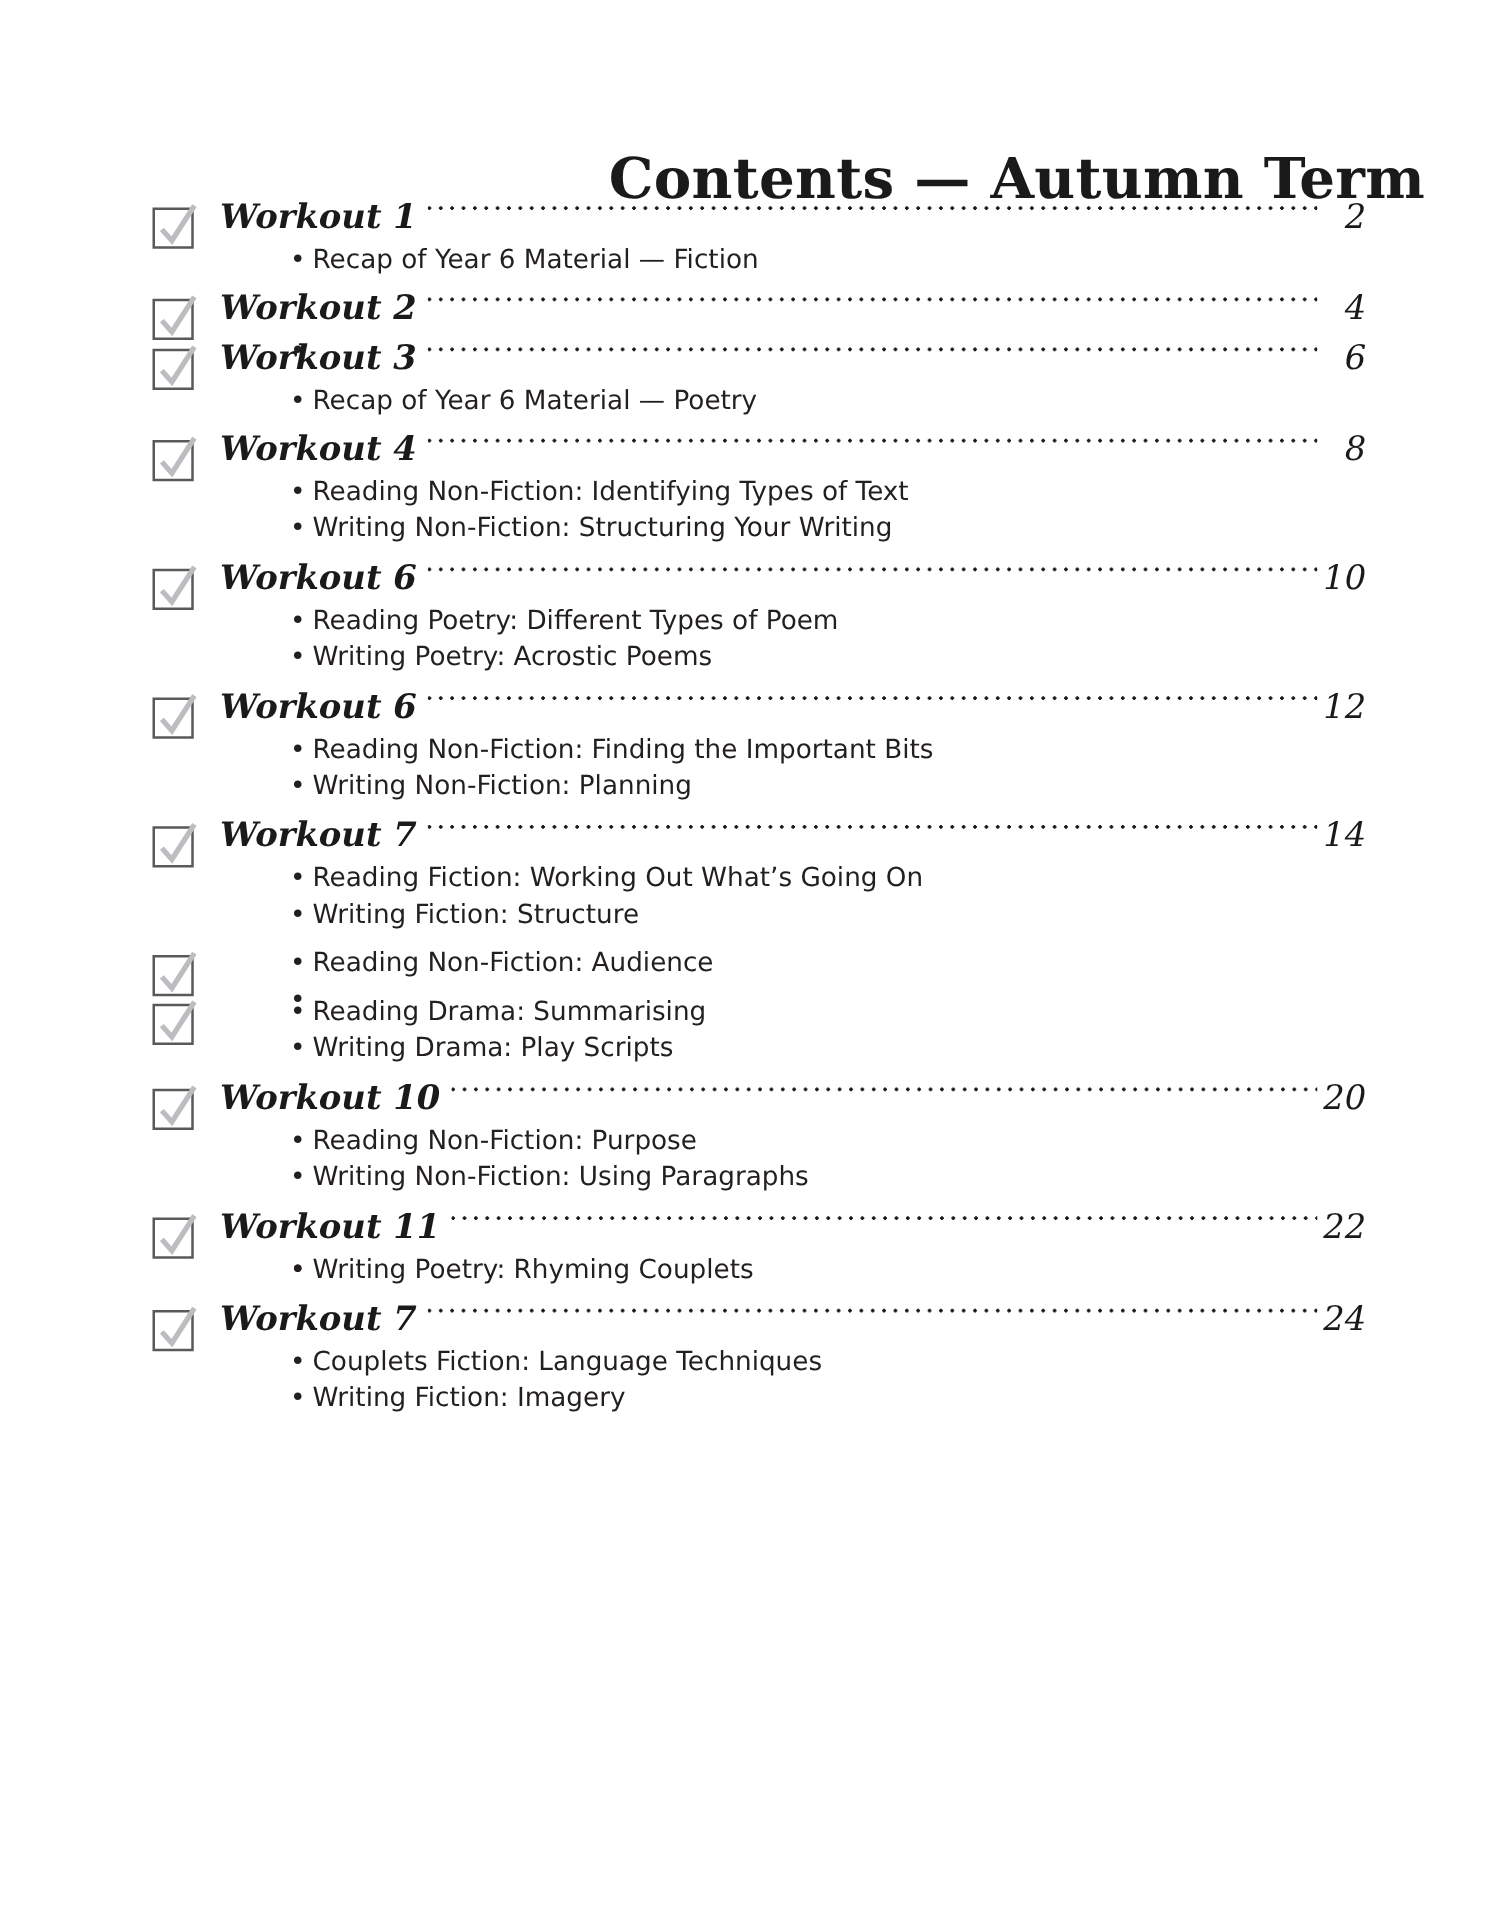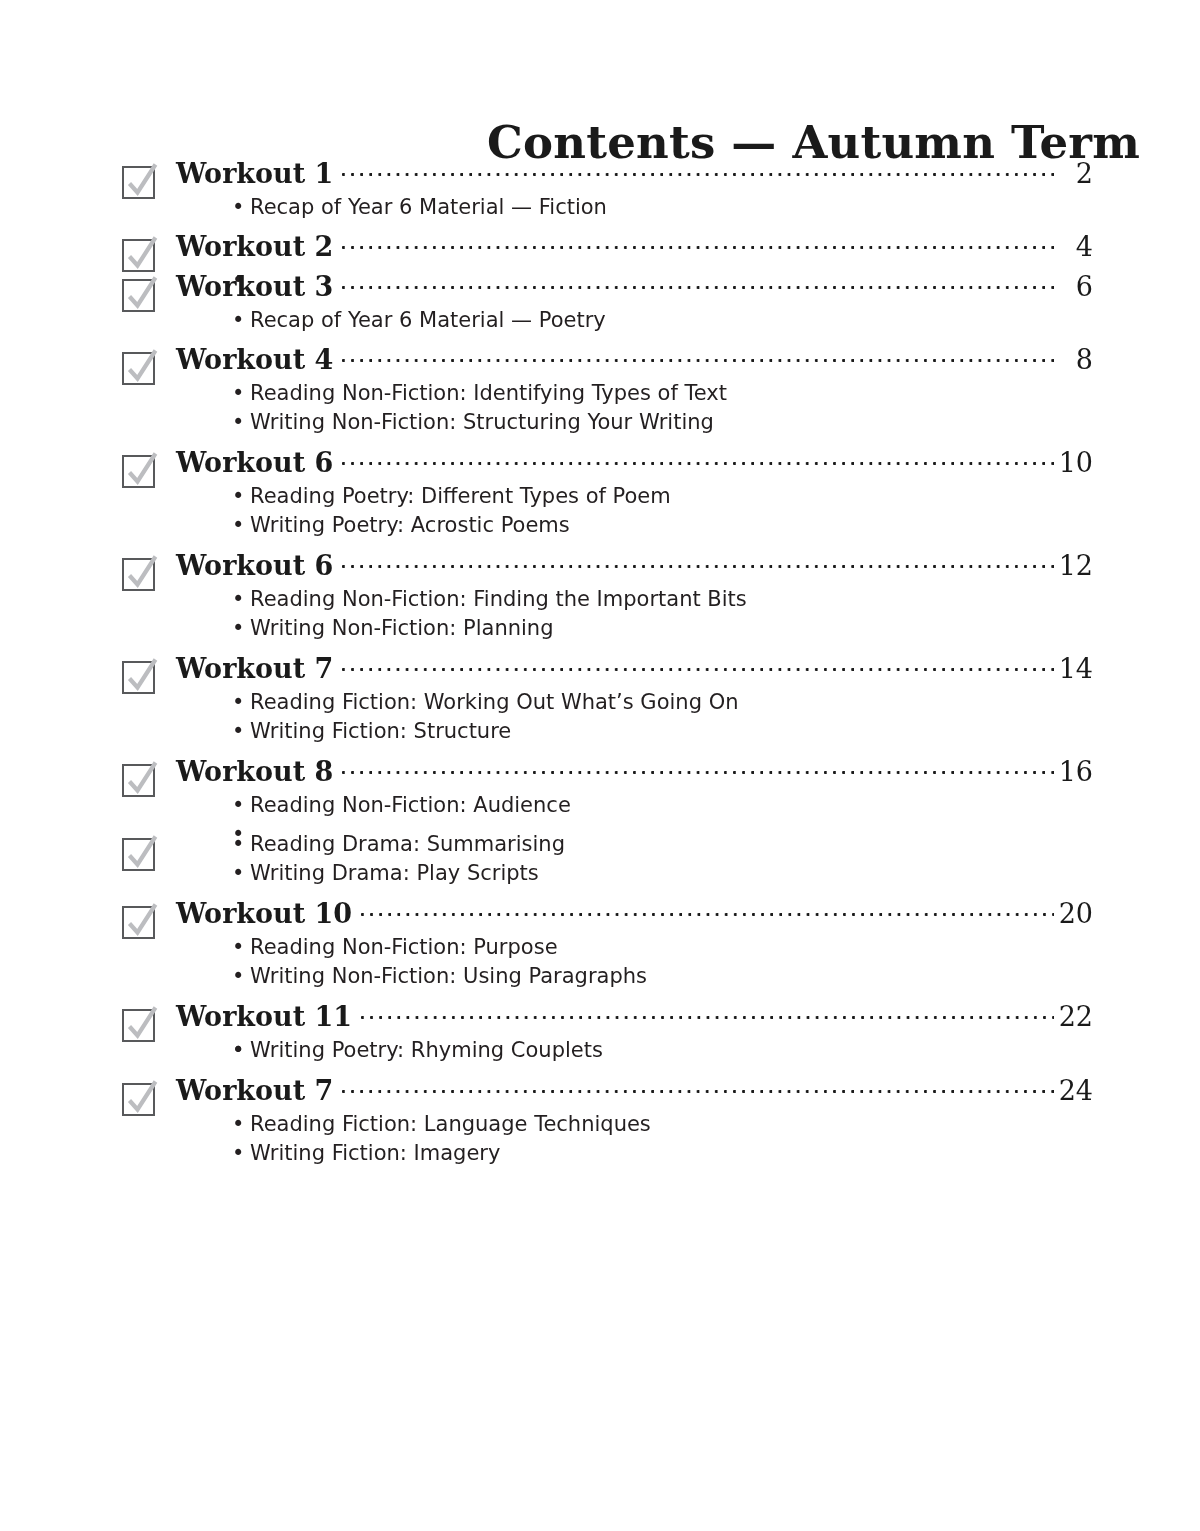--- a/index.html
+++ b/index.html
@@ -72,22 +72,23 @@
     left: 0;
     top: 0;
     width: 39px;
     height: 39px;
     overflow: visible;
   }
 
   
   .entry-head {
     display: flex;
-    align-items: center;
+    align-items: flex-start;
     width: 100%;
+    font-style: italic;
   }
   .entry-title {
     font-family: "DejaVu Serif", serif;
     font-weight: 700;
     font-size: 27px;
     color: #1a1a1a;
     white-space: nowrap;
     flex: 0 0 auto;
   }
   .leader {
@@ -269,25 +270,20 @@
           <li class="sub-item"><span class="bullet">•</span><span>Writing Fiction: Structure</span></li>
         </ul>
       </div>
       <div class="entry two-sub">
         <div class="checkbox">
           <span class="box"></span>
           <svg viewBox="0 0 39 39">
             <path d="M7.5 20.5 L15.5 29.5 L33.5 1.5" fill="none" stroke="#bcbdc0" stroke-width="4.2" stroke-linecap="butt" stroke-linejoin="miter"></path>
           </svg>
         </div>
-        <div class="entry-head">
-          <span class="entry-title">Workout 8</span>
-          <span class="leader"></span>
-          <span class="entry-page">16</span>
-        </div>
         <ul class="sub-list">
           <li class="sub-item"><span class="bullet">•</span><span>Reading Non-Fiction: Audience</span></li>
           <li class="sub-item"><span class="bullet">•</span></li>
         </ul>
       </div>
       <div class="entry two-sub">
         <div class="checkbox">
           <span class="box"></span>
           <svg viewBox="0 0 39 39">
             <path d="M7.5 20.5 L15.5 29.5 L33.5 1.5" fill="none" stroke="#bcbdc0" stroke-width="4.2" stroke-linecap="butt" stroke-linejoin="miter"></path>
@@ -338,19 +334,19 @@
           <svg viewBox="0 0 39 39">
             <path d="M7.5 20.5 L15.5 29.5 L33.5 1.5" fill="none" stroke="#bcbdc0" stroke-width="4.2" stroke-linecap="butt" stroke-linejoin="miter"></path>
           </svg>
         </div>
         <div class="entry-head">
           <span class="entry-title">Workout 7</span>
           <span class="leader"></span>
           <span class="entry-page">24</span>
         </div>
         <ul class="sub-list">
-          <li class="sub-item"><span class="bullet">•</span><span>Reading Fiction: Language Techniques</span></li>
+          <li class="sub-item"><span class="bullet">•</span><span>Couplets Fiction: Language Techniques</span></li>
           <li class="sub-item"><span class="bullet">•</span><span>Writing Fiction: Imagery</span></li>
         </ul>
       </div>
     </div>
 
 </div>
 
 </body></html>

